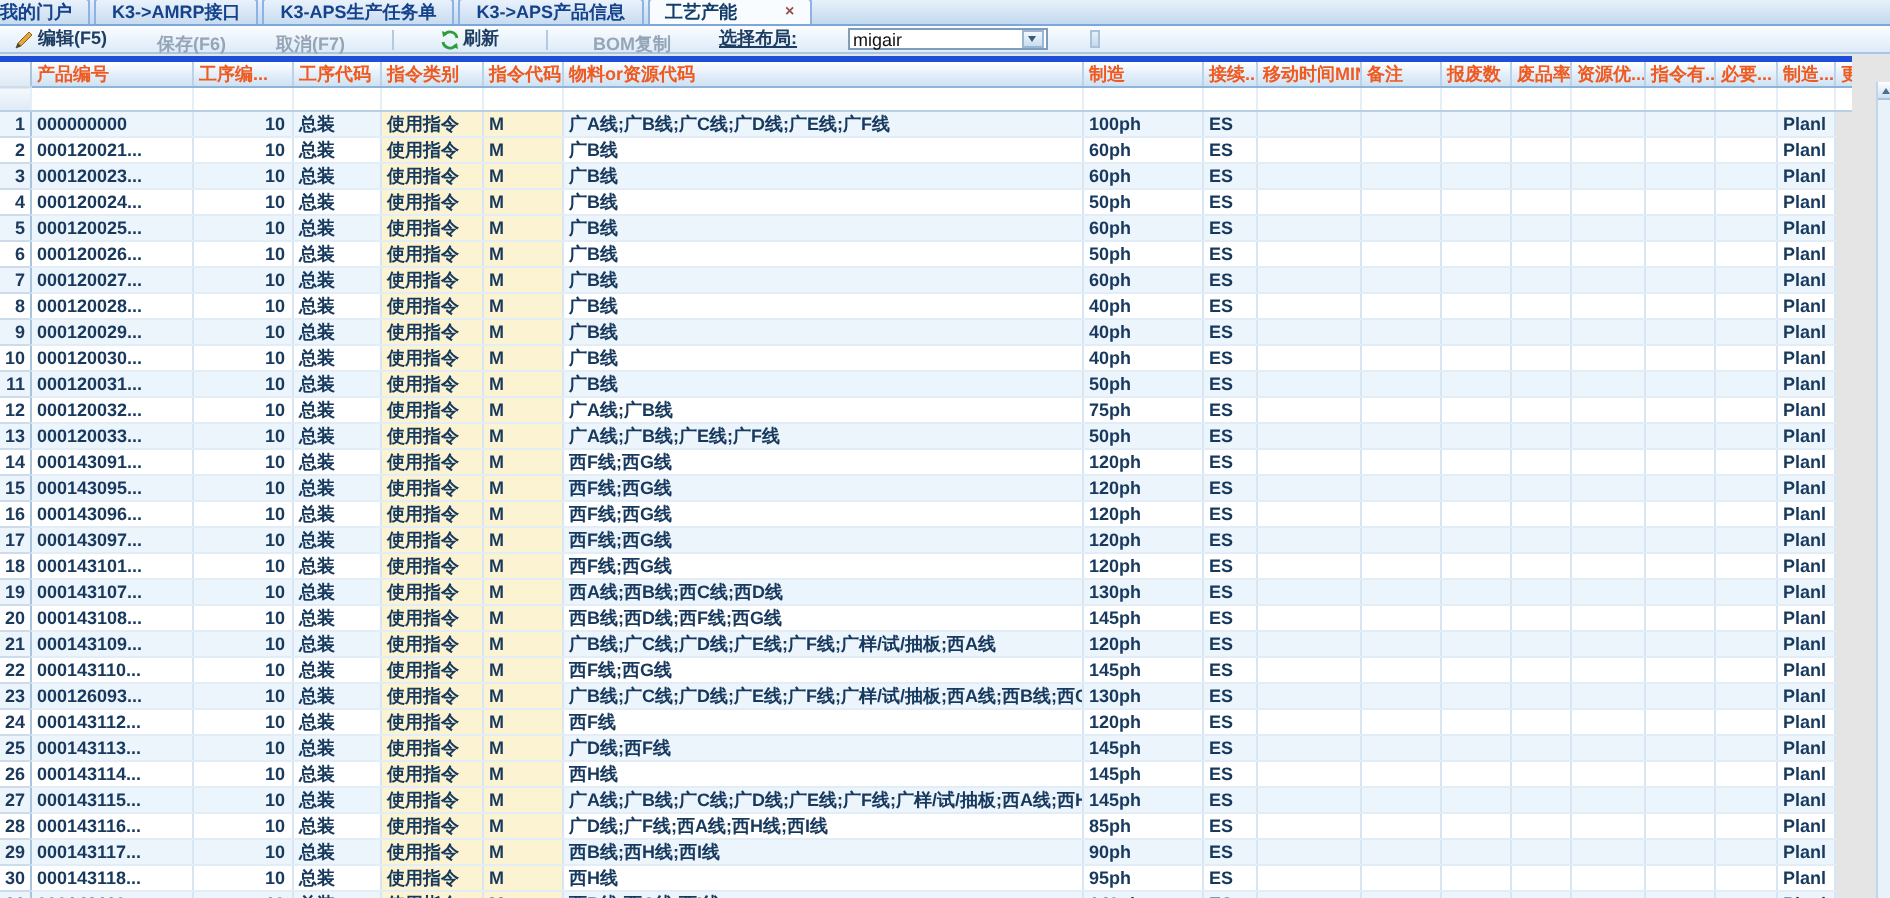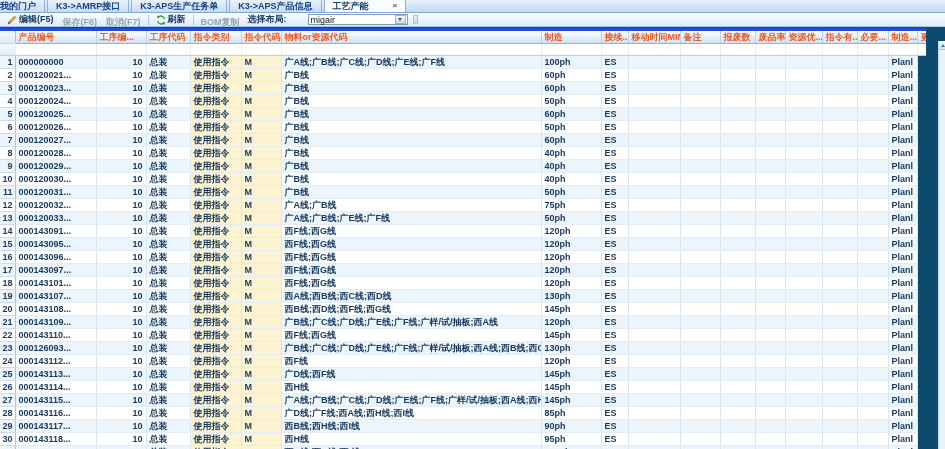--- a/index.html
+++ b/index.html
@@ -1,39 +1,39 @@
 <!DOCTYPE html>
 <html><head>
 <meta charset="utf-8">
 <style>
   * { box-sizing: border-box; margin: 0; padding: 0; }
   body { font-family: "Liberation Sans", "DejaVu Sans", sans-serif; background:#fff; }
-  .app { position:relative; width:945px; height:449px; overflow:hidden; background:#0c4a6e; }
+  .app { position:relative; width:945px; height:449px; overflow:hidden; background:#e5e5e5; }
 
   
   .tabbar { height:13px; background:linear-gradient(#e7f1fb,#c2d9ef); border-bottom:1px solid #7da7d8;
             display:flex; align-items:flex-end; overflow:hidden; }
   .tab { flex:0 0 auto; height:13px; line-height:12px; padding:0 8px; margin-left:2px;
          font-size:9px; font-weight:bold; color:#15428b; white-space:nowrap;
          background:linear-gradient(#e9f2fc,#c8dcf0); border:1px solid #8db2e3; border-bottom:none;
          border-radius:2px 2px 0 0; display:flex; align-items:center; gap:3px; }
   .tab.first { margin-left:-9px; }
   .tab.active { background:#f9fcff; color:#123c69;gap:24px; }
   .tab-close { color:#9b4b4b; font-size:8px; line-height:8px; font-weight:bold; }
 
   
   .toolbar { height:14px; background:linear-gradient(#fbfdff,#dcebf8); border-bottom:1px solid #a9c6e2;
              display:flex; align-items:center; font-size:9px; font-weight:bold; color:#1d3d63;
-             padding:0 3px; gap:1px; }
+             padding:0 3px; gap:17px; }
   .tbtn { display:flex; align-items:center; gap:2px; padding:0 4px; height:12px; white-space:nowrap; }
   .tbtn.disabled { color:#96a5b6;flex-direction:column; }
   .tsep { width:1px; height:10px; background:#b3cbe2; margin:0 2px; }
   .ticon { width:10px; height:10px; display:inline-block; }
   .combo { display:flex; align-items:center; width:100px; height:11px; border:1px solid #7f9db9;
-           background:#fff; margin-left:20px; }
+           background:#fff; margin-left:8px; }
   .combo-text { flex:1; font-size:9px; font-weight:normal; color:#111; padding-left:2px; line-height:10px; }
   .combo-btn { width:11px; height:9px; margin-right:1px; background:linear-gradient(#f2f8fd,#c8dcef);
                border:1px solid #9ab6d2; display:flex; align-items:center; justify-content:center; }
   .combo-arrow { width:0; height:0; border-left:2px solid transparent; border-right:2px solid transparent;
                  border-top:3px solid #3a5a7a; }
   .mini-grip { width:5px; height:9px; margin-left:4px; background:linear-gradient(#e7f0f9,#c5d9ec);
                border:1px solid #a9c3dc; }
 
   
   .grid-area { position:absolute; top:28px; left:0; width:926px; height:421px; overflow:hidden;
@@ -120,21 +120,21 @@
       <span>刷新</span>
     </div>
     <div class="tsep"></div>
     <div class="tbtn disabled">
       <svg class="ticon" viewBox="0 0 10 10" opacity="0.45">
         <rect x="1" y="1" width="5.5" height="7" fill="#eef3f9" stroke="#6b84a8" stroke-width="0.6"></rect>
         <rect x="3.5" y="2.5" width="5.5" height="7" fill="#dfe9f4" stroke="#6b84a8" stroke-width="0.6"></rect>
       </svg>
       <span>BOM复制</span>
     </div>
-    <span style="margin-left:3px;">选择布局:</span>
+    <span style="margin-left:3px;text-decoration:underline;">选择布局:</span>
     <div class="combo">
       <span class="combo-text">migair</span>
       <span class="combo-btn">
           <i class="combo-arrow"></i>
         </span>
     </div>
     <div class="mini-grip"></div>
   </div>
 
   <div class="grid-area">

